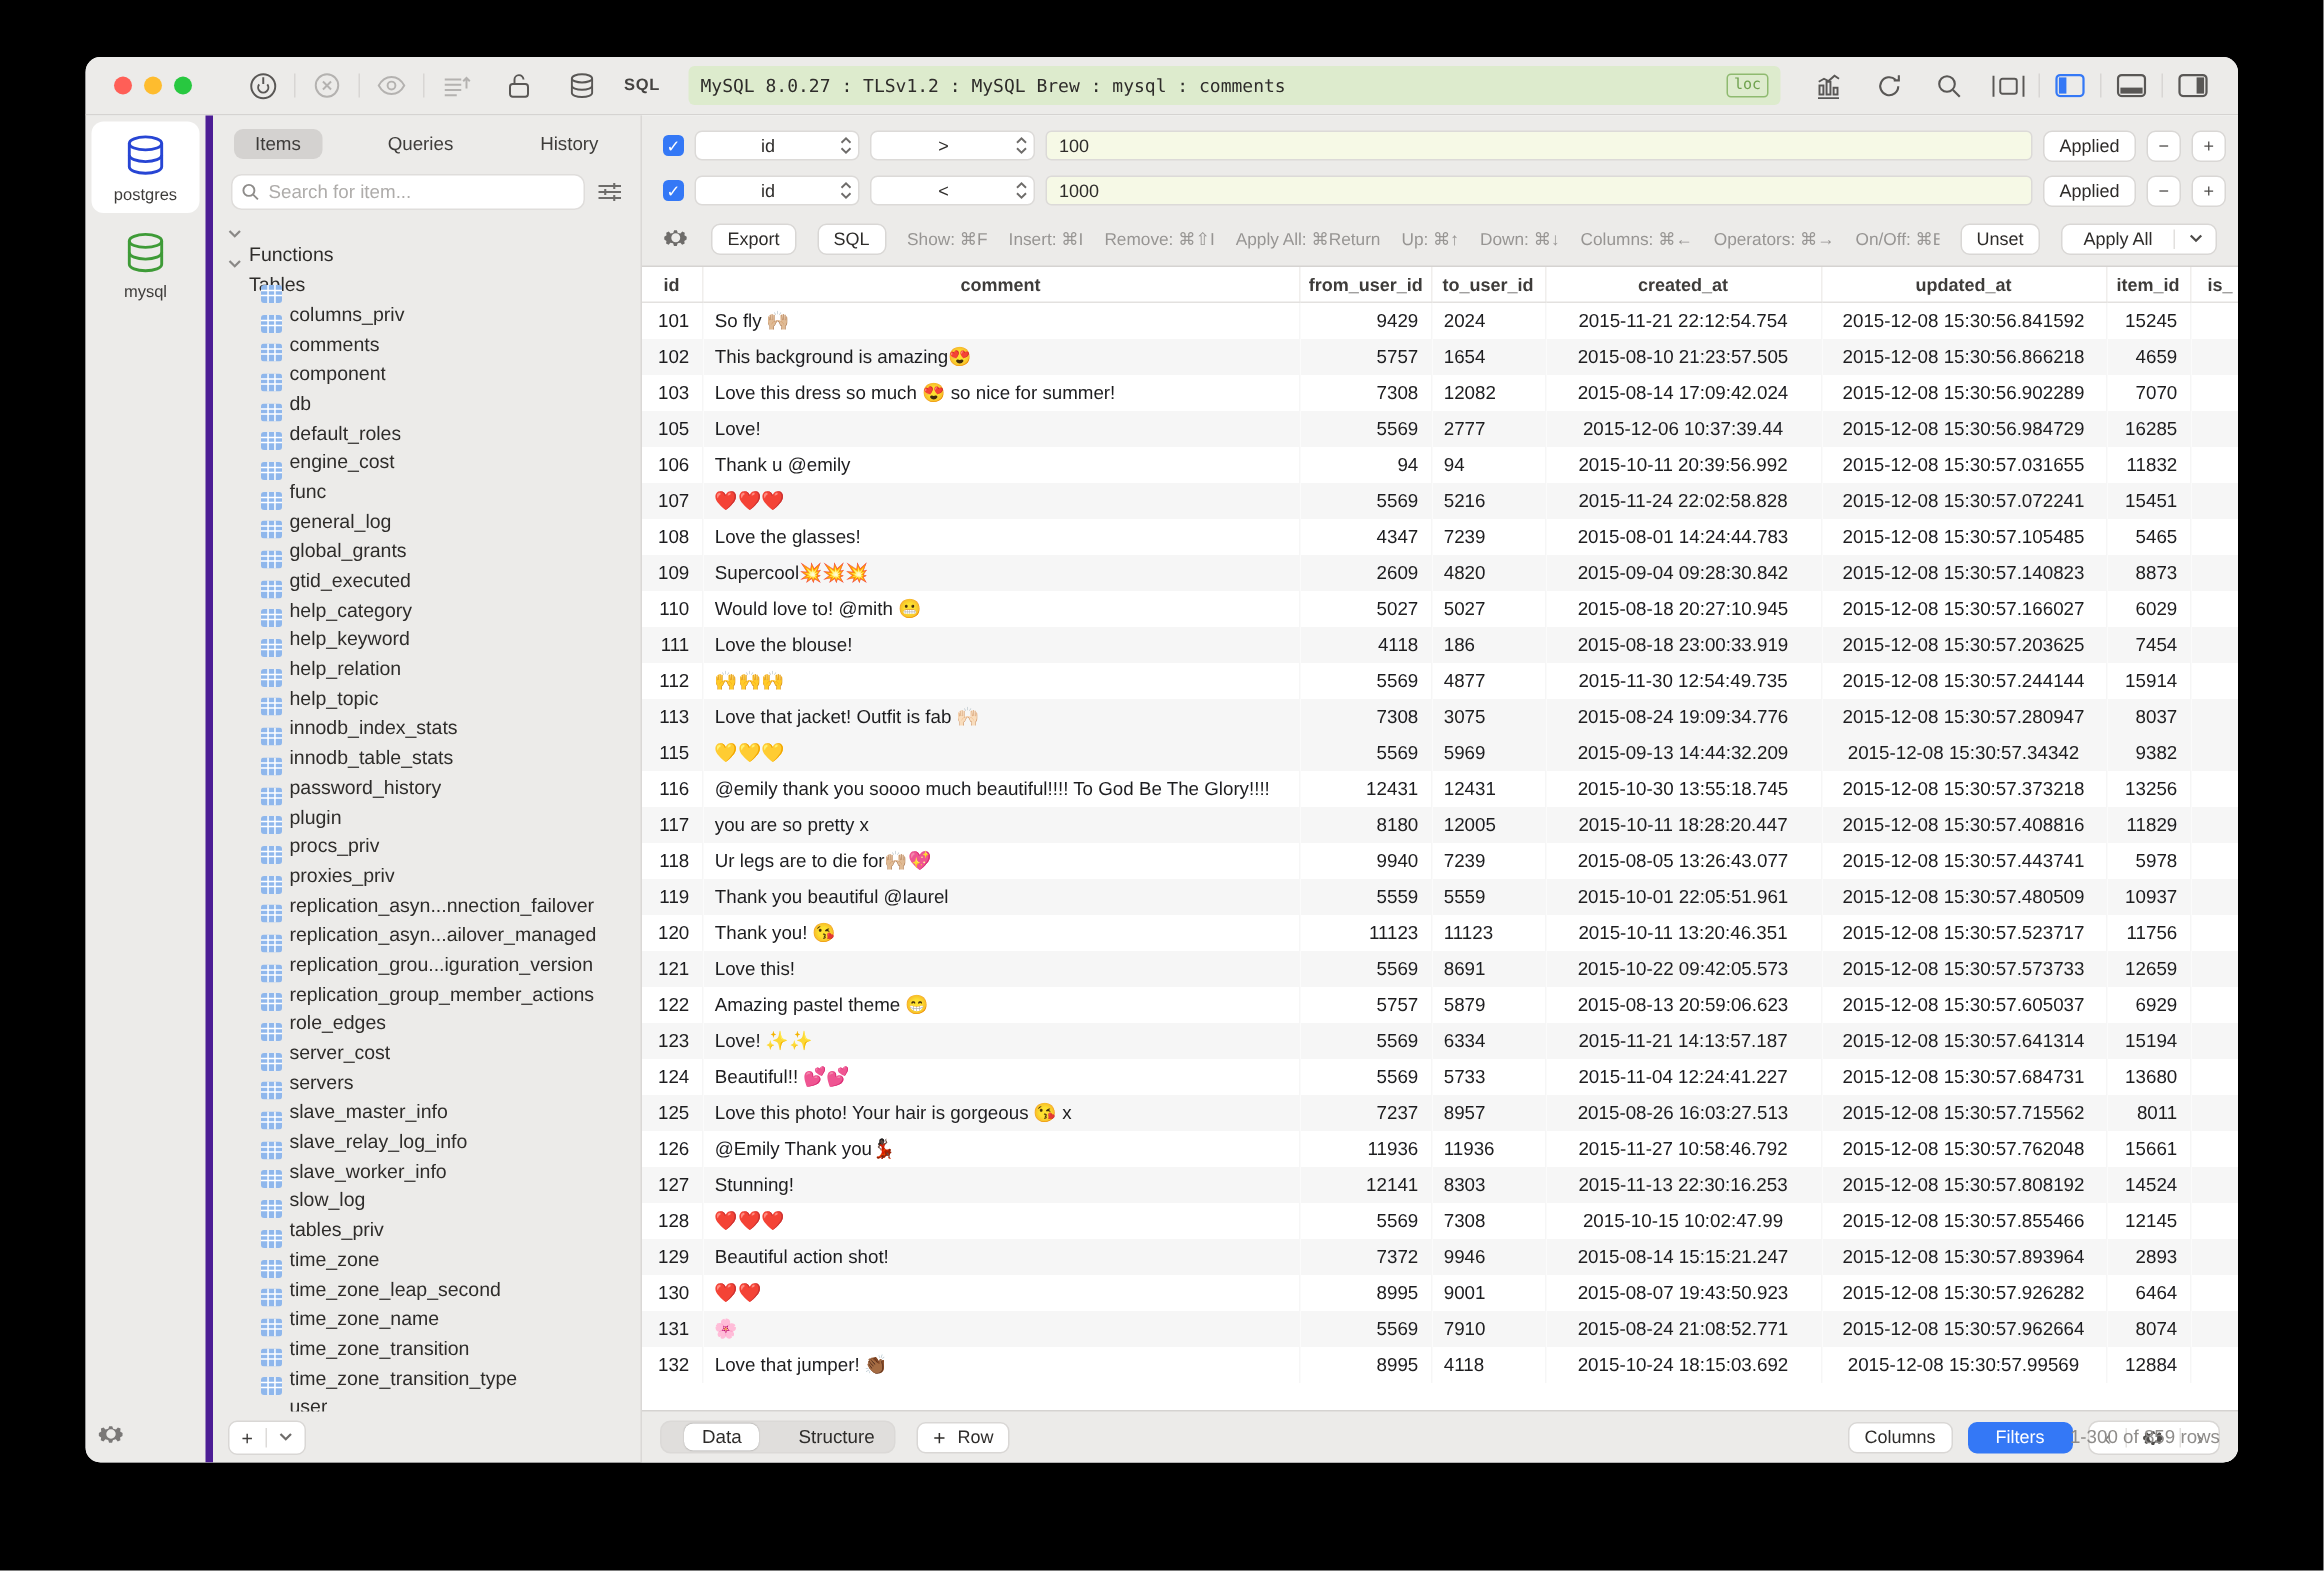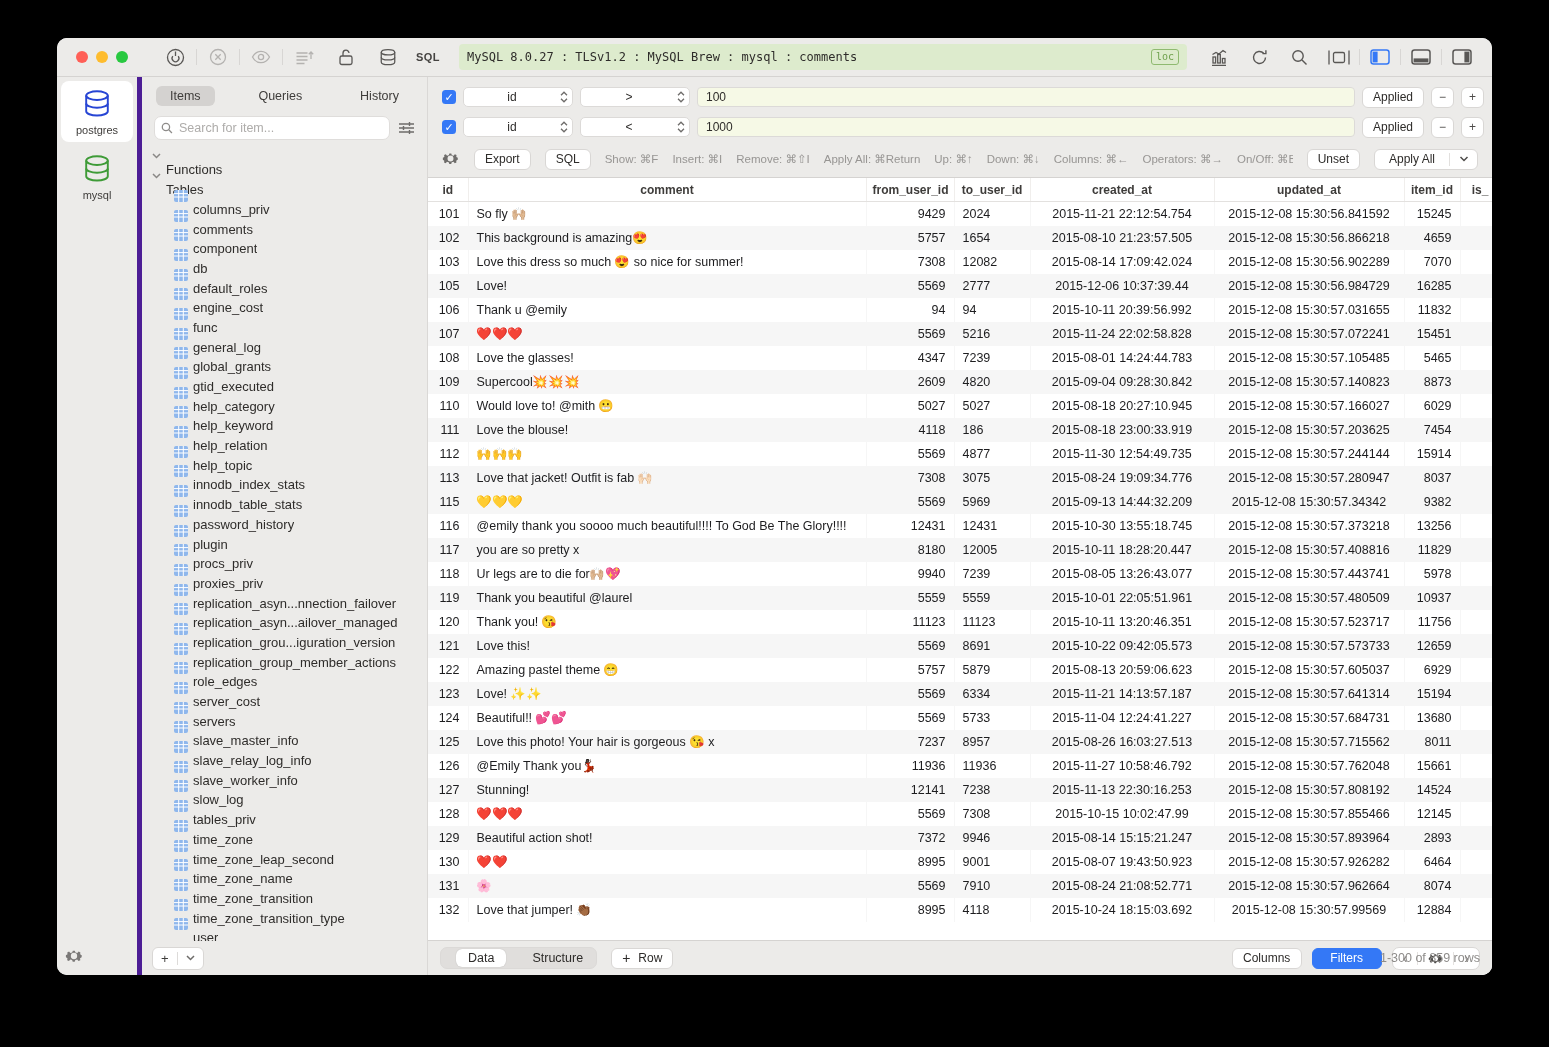--- a/index.html
+++ b/index.html
@@ -988,21 +988,21 @@
                 <td class="al-left">11936</td>
                 <td class="al-center">2015-11-27 10:58:46.792</td>
                 <td class="al-center">2015-12-08 15:30:57.762048</td>
                 <td class="al-right">15661</td>
                 <td class="al-left"></td>
               </tr>
               <tr class="alt">
                 <td class="al-right">127</td>
                 <td class="al-left">Stunning!</td>
                 <td class="al-right">12141</td>
-                <td class="al-left">7238</td>
+                <td class="al-left">8303</td>
                 <td class="al-center">2015-11-13 22:30:16.253</td>
                 <td class="al-center">2015-12-08 15:30:57.808192</td>
                 <td class="al-right">14524</td>
                 <td class="al-left"></td>
               </tr>
               <tr>
                 <td class="al-right">128</td>
                 <td class="al-left">❤️❤️❤️</td>
                 <td class="al-right">5569</td>
                 <td class="al-left">7308</td>

